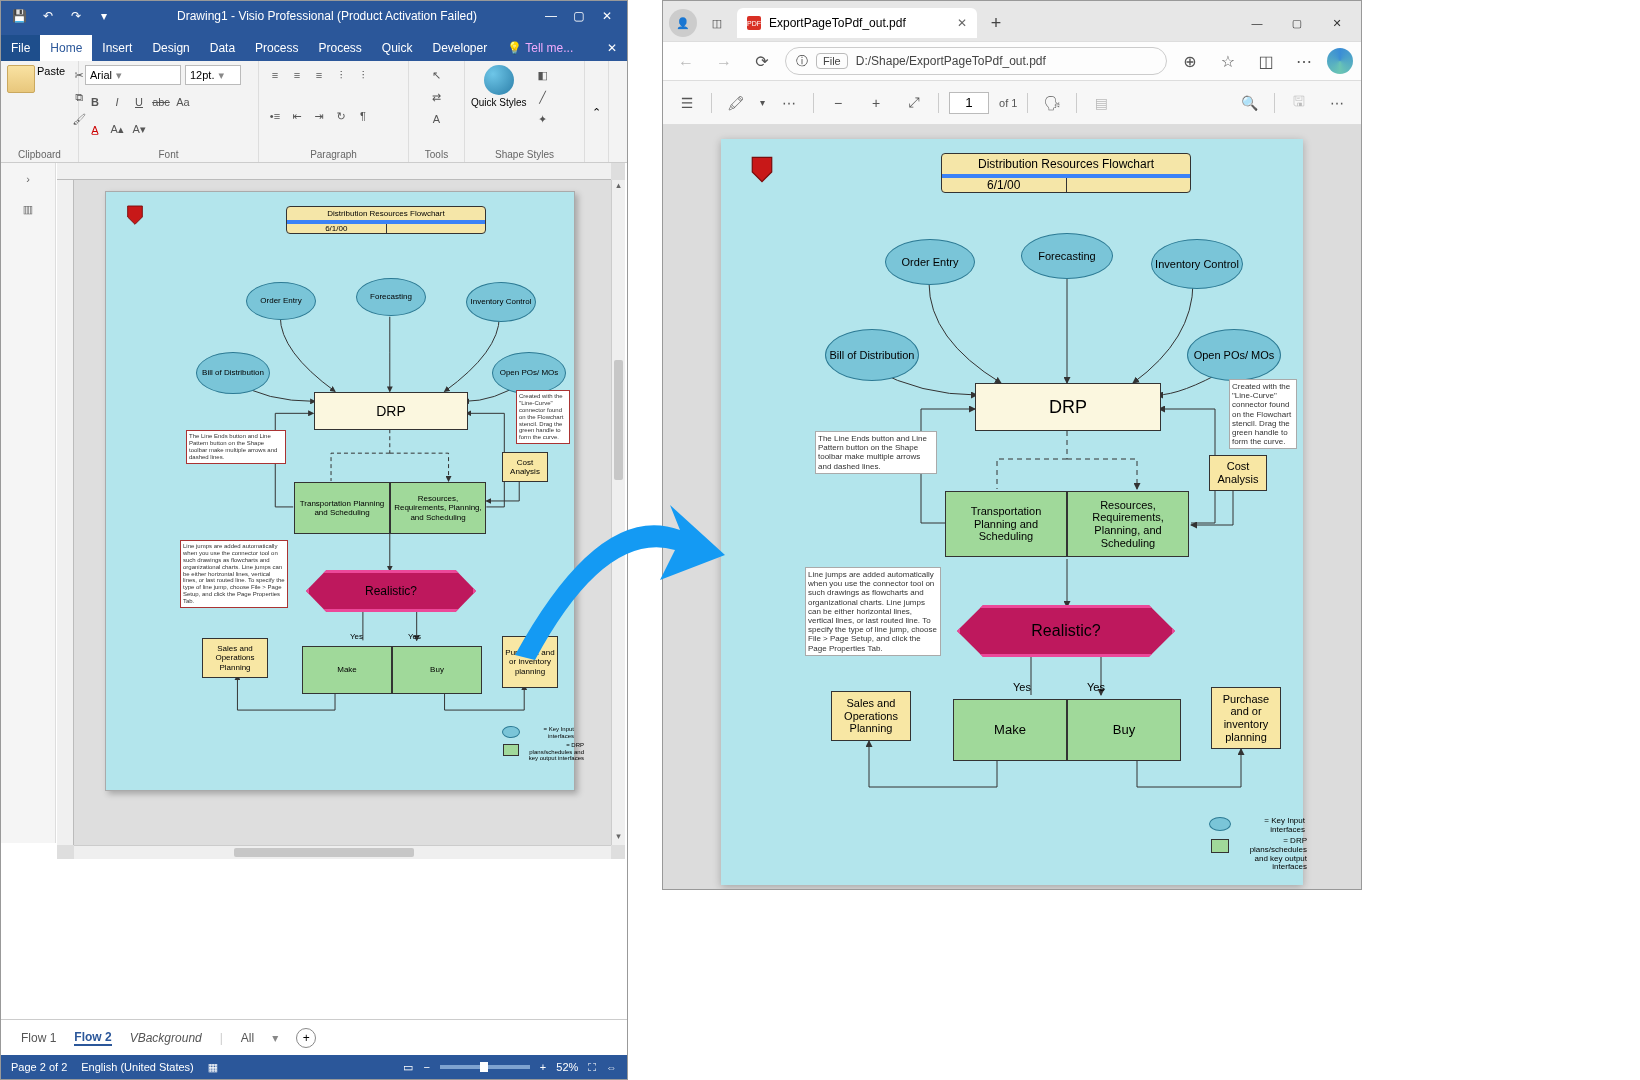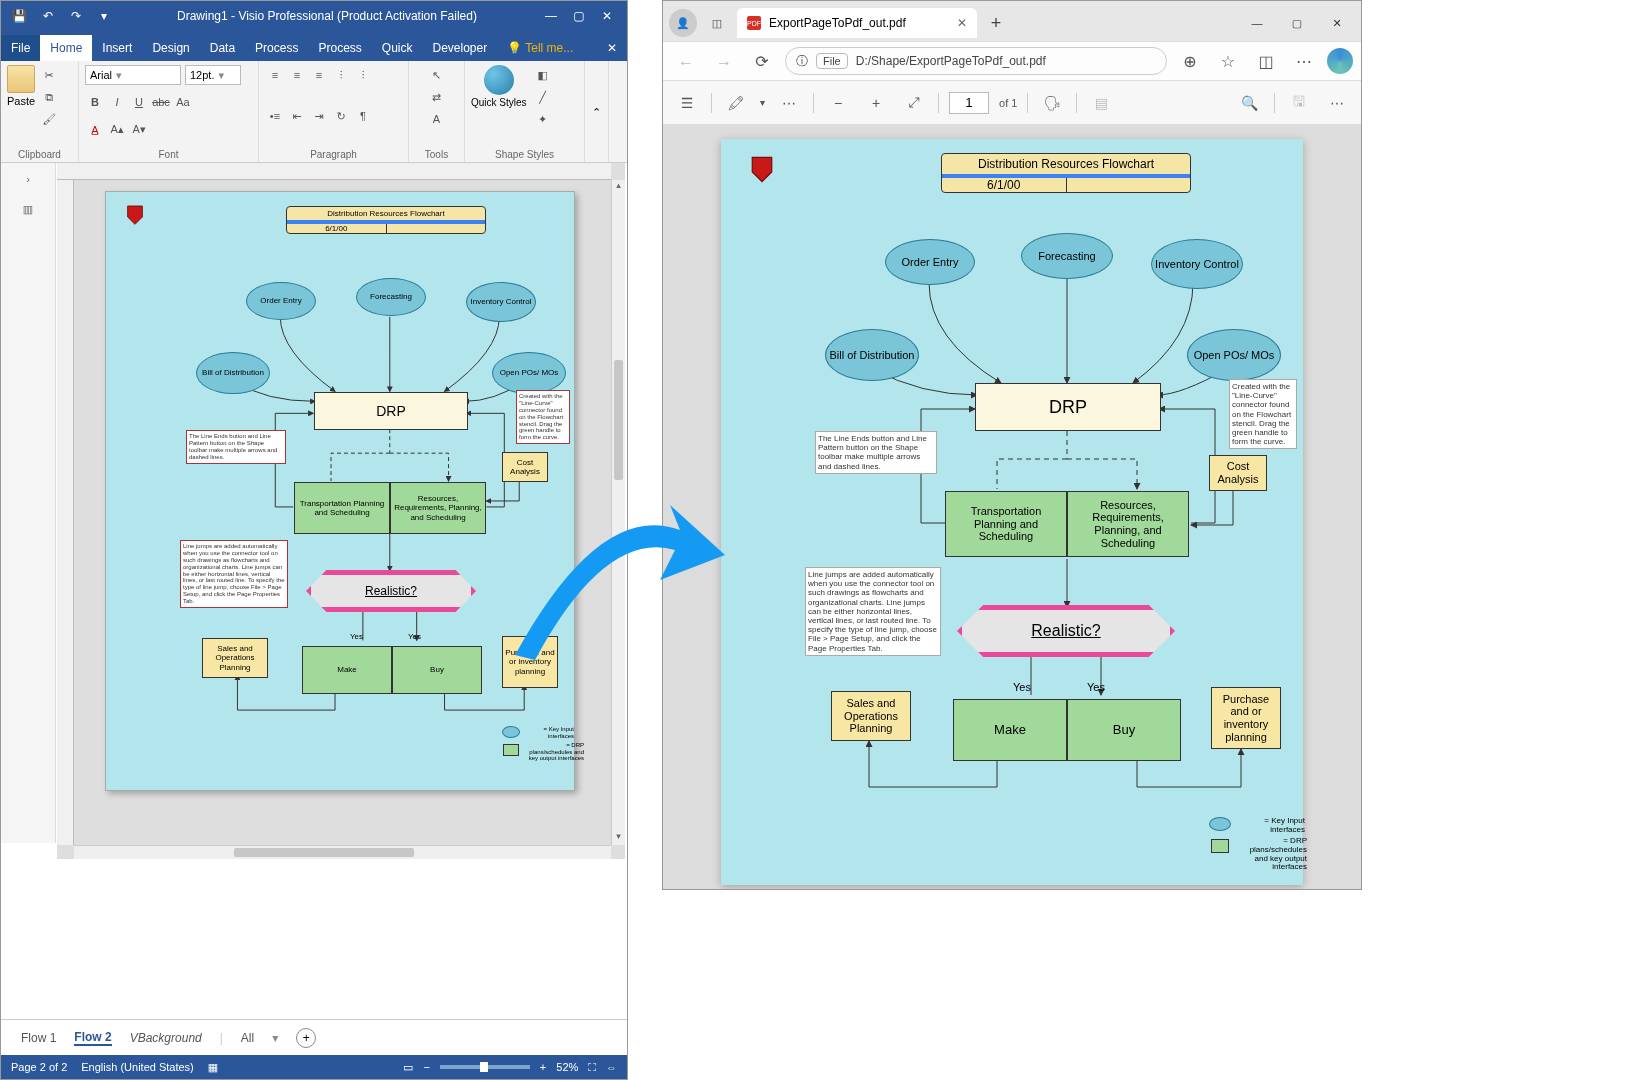--- a/index.html
+++ b/index.html
@@ -10,36 +10,36 @@
 .visio-titlebar { height: 30px; background: #2b579a; color: #fff; display: flex; align-items: center; padding: 0 8px; font-size: 12px; }
 .titlebar-btns { display: flex; gap: 6px; }
 .titlebar-btns span { width: 22px; height: 22px; display: flex; align-items: center; justify-content: center; color: #fff; cursor: pointer; }
 .title-text { flex: 1; text-align: center; }
 .win-ctrls { display: flex; gap: 4px; }
 .win-ctrls span { width: 24px; height: 24px; display: flex; align-items: center; justify-content: center; }
 
 .visio-menu { height: 30px; background: #2b579a; color: #fff; display: flex; align-items: flex-end; font-size: 12px; }
 .visio-menu .tab { padding: 6px 10px; cursor: pointer; }
 .visio-menu .tab.active { background: #fff; color: #2b579a; }
-.visio-menu .tell { flex: 1; padding: 6px 10px; color: #eab308; }
+.visio-menu .tell { flex: 1; padding: 6px 10px; color: #f0abfc; }
 .visio-menu .closex { padding: 6px 10px; cursor: pointer; }
 
 .ribbon { height: 102px; background: #f3f3f3; border-bottom: 1px solid #ccc; display: flex; }
 .ribbon-group { border-right: 1px solid #ddd; padding: 4px 6px 2px 6px; display: flex; flex-direction: column; justify-content: space-between; position: relative; }
 .ribbon-group .label { text-align: center; font-size: 10px; color: #666; margin-top: 2px; }
 .clipboard { width: 78px; }
 .fontgrp { width: 180px; }
 .paragrp { width: 150px; }
 .toolsgrp { width: 56px; }
 .stylesgrp { width: 120px; }
 .rib-icons { display: flex; flex-wrap: wrap; gap: 2px; align-items: center; }
 .rib-btn { width: 20px; height: 20px; display: inline-flex; align-items: center; justify-content: center; border: 1px solid transparent; font-size: 11px; color: #555; cursor:pointer; }
 .font-sel { height: 20px; border: 1px solid #bbb; background: #fff; padding: 0 4px; font-size: 11px; display: flex; align-items: center; }
 .font-sel .dd { margin-left: 4px; color: #888; }
-.paste-big { display: flex; flex-direction: column; align-items: flex-start; gap: 2px; cursor:pointer; }
+.paste-big { display: flex; flex-direction: row; align-items: flex-start; gap: 2px; cursor:pointer; }
 .paste-big .ic { width: 28px; height: 28px; background: linear-gradient(#f9e2a2,#e8c77c); border: 1px solid #caa85e; border-radius: 2px; position: relative; }
 .quick-big { display:flex; flex-direction:column; align-items:center; gap:2px; cursor:pointer;}
 .quick-big .qs { width:30px; height:30px; border-radius:50%; background:radial-gradient(circle at 30% 30%, #6ec6e8,#2b7ea8); }
 
 .visio-left-rail { position: absolute; left: 0; top: 162px; width: 55px; height: 680px; background: #f5f5f5; border-right: 1px solid #ddd; }
 .visio-left-rail .ch { width: 20px; height:20px; margin: 10px auto; color:#666; text-align:center;}
 
 .visio-canvas-wrap { position: absolute; left: 56px; top: 162px; right: 2px; bottom: 220px; overflow: hidden; background: #dedede; }
 .ruler-h { position:absolute; left:0; top:0; right:14px; height:17px; background:#f0f0f0; border-bottom:1px solid #bbb;}
 .ruler-v { position:absolute; left:0; top:17px; width:17px; bottom:14px; background:#f0f0f0; border-right:1px solid #bbb;}
@@ -58,21 +58,21 @@
 .title-sub { border-top: 4px solid #3b82f6; display:flex; }
 .title-sub span { flex:1; border-left:1px solid #333;}
 .title-sub span:first-child { border-left:none;}
 .red-flag { position: absolute; width: 22px; height: 26px; }
 .red-flag svg { width:100%; height:100%;}
 .ellipse { position: absolute; border: 1px solid #2c7a94; background: #7ac5d8; border-radius: 50%; display: flex; align-items: center; justify-content: center; text-align: center; line-height: 1.1; }
 .rect { position: absolute; border: 1px solid #333; display: flex; align-items: center; justify-content: center; text-align: center; line-height: 1.15; padding: 2px; }
 .cream { background: #fbf7df; }
 .green { background: #a0d99a; }
 .yellow { background: #f8e7a4; }
-.hex { position: absolute; background: #e5e5e5; border: 5px solid #ec4899; display: flex; align-items: center; justify-content: center; clip-path: polygon(12% 0, 88% 0, 100% 50%, 88% 100%, 12% 100%, 0 50%); text-decoration: underline; }
+.hex { position: absolute; background: #be185d; border: 3px solid #ec4899; display: flex; align-items: center; justify-content: center; clip-path: polygon(12% 0, 88% 0, 100% 50%, 88% 100%, 12% 100%, 0 50%); }
 .note { position: absolute; background: #fff; border: 1px solid #a33; font-size: 6px; line-height: 1.15; padding: 2px; color: #333; }
 .flow.pdf .note { font-size: 8px; border-color:#aaa; }
 .legend-ell { position:absolute; width:18px; height:12px; border:1px solid #2c7a94; background:#7ac5d8; border-radius:50%; }
 .legend-rect { position:absolute; width:16px; height:12px; border:1px solid #333; background:#a0d99a; }
 .legend-txt { position:absolute; font-size:6px; line-height:1.1;text-align:right;}
 .flow.pdf .legend-txt { font-size:8px; }
 svg.conn { position:absolute; left:0; top:0; width:100%; height:100%; pointer-events:none; }
 
 .visio-pagetabs { position: absolute; left: 0; right: 0; bottom: 24px; height: 36px; background: #fff; border-top: 1px solid #ccc; display: flex; align-items: center; padding: 0 20px; gap: 18px; font-size: 12px; }
 .visio-pagetabs .pt { color: #555; cursor: pointer; }

